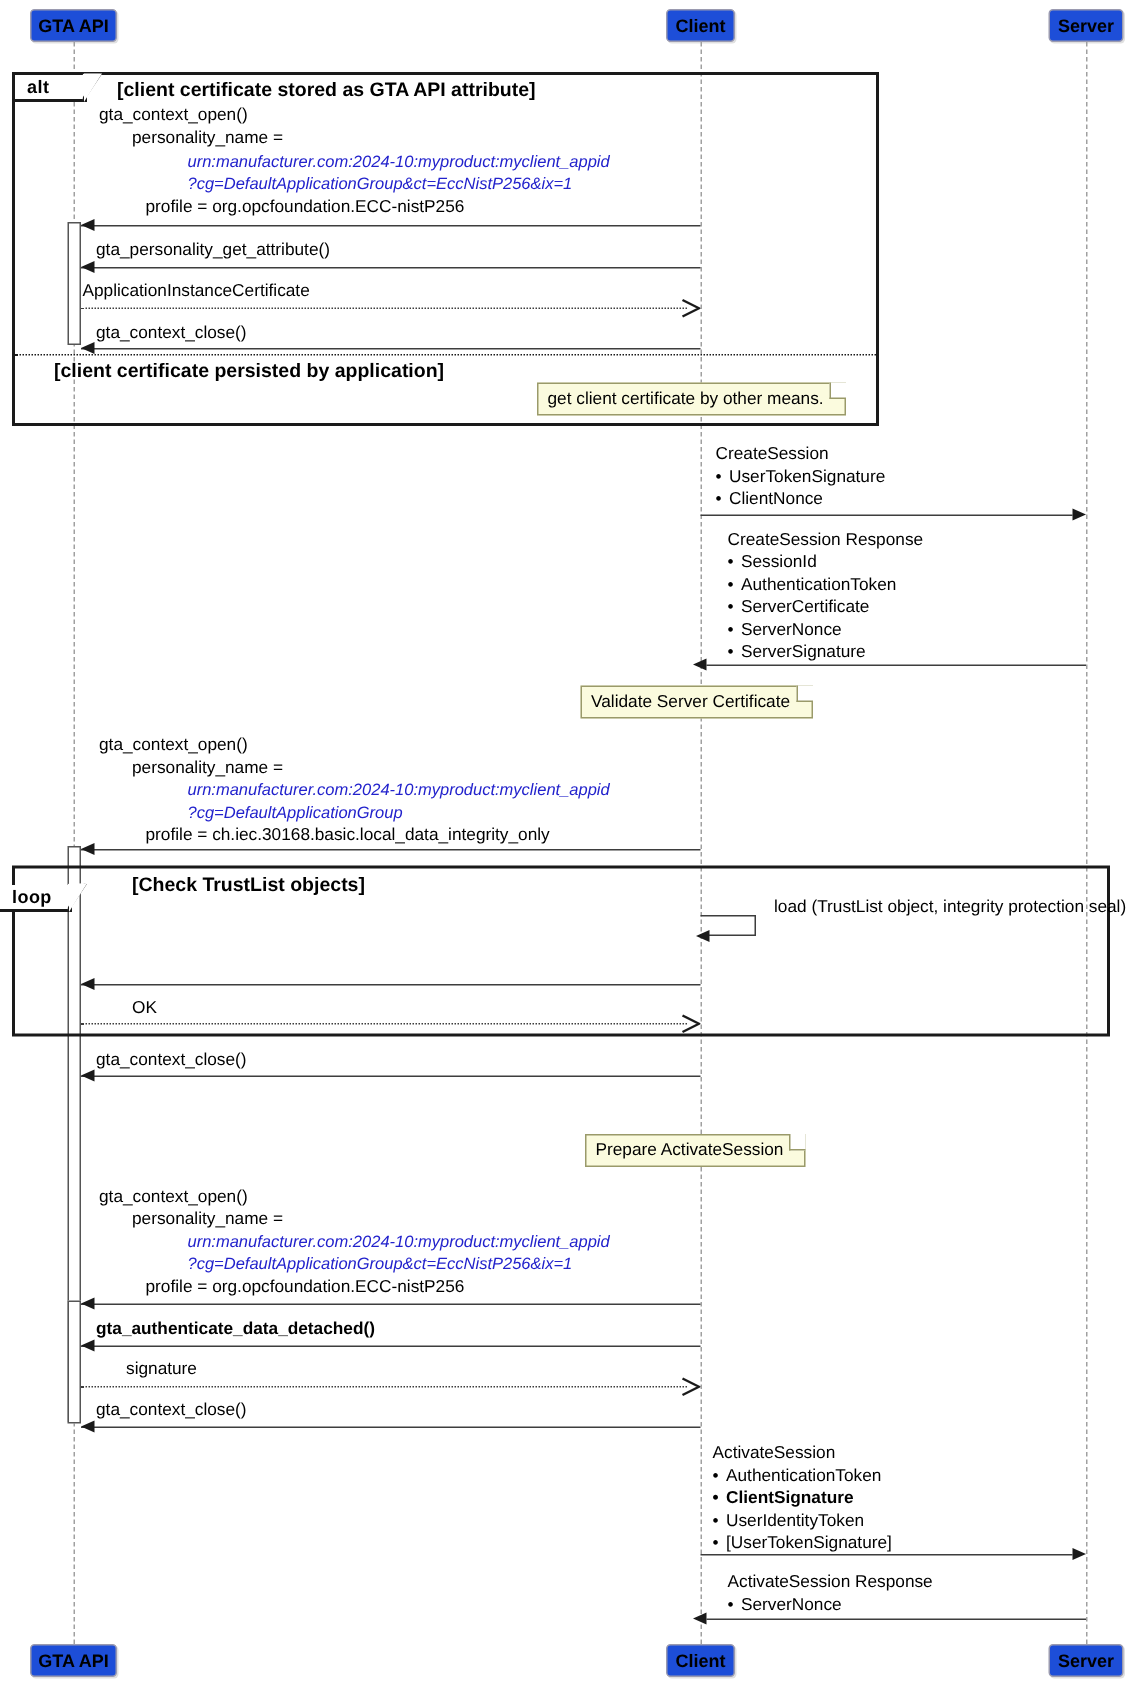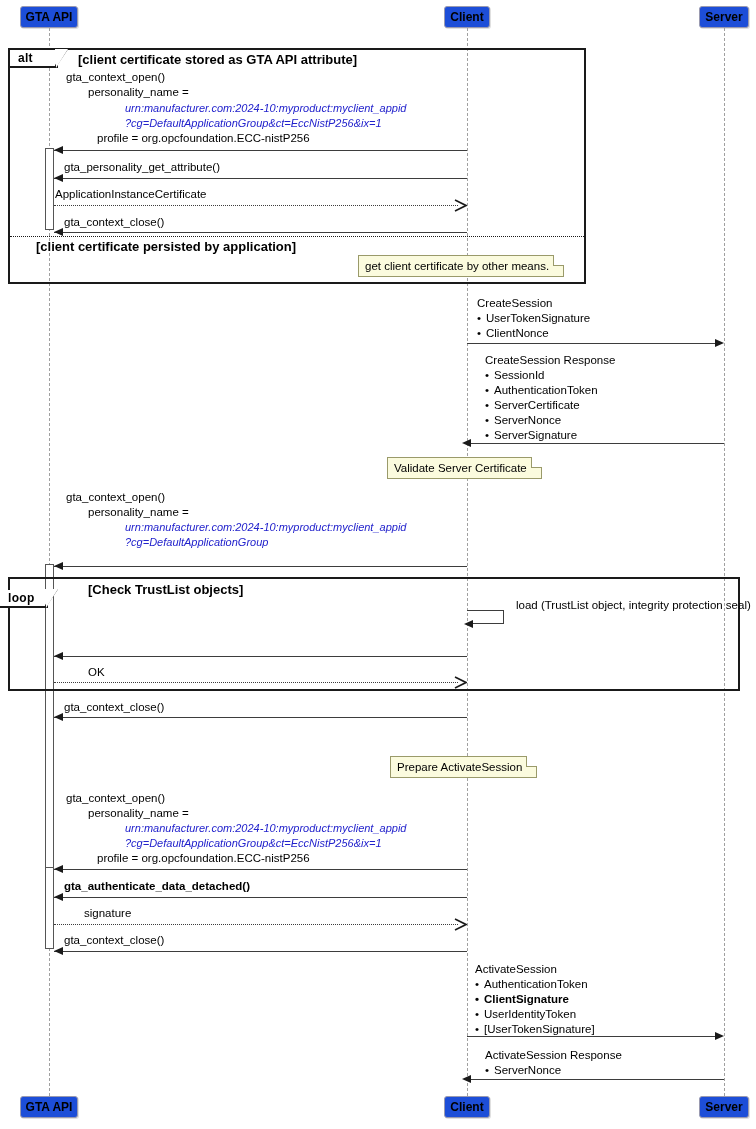--- a/index.html
+++ b/index.html
@@ -284,20 +284,23 @@
   </div>
   <div class="label" style="left:88px; top:505px;">
     <span>personality_name =</span>
   </div>
   <div class="label urn" style="left:125px; top:520px;">
     <span>urn:manufacturer.com:2024-10:myproduct:myclient_appid</span>
   </div>
   <div class="label urn" style="left:125px; top:535px;">
     <span>?cg=DefaultApplicationGroup</span>
   </div>
+  <div class="label" style="left:97px; top:550px;">
+    <span>profile = </span><span class="mono">ch.iec.30168.basic.local_data_integrity_only</span>
+  </div>
   <div class="msg-line" style="left:54px; top:566px; width:413px;"></div>
   <div class="arrow-left" style="left:54px; top:562px;"></div>
 
   <div class="activation" style="left:45px; top:564px; height:384px;"></div>
 
   <div class="fragment" style="left:8px; top:577px; width:732px; height:114px;"></div>
   <div class="frag-tab" style="left:0; top:579px; width:48px;margin-top:11px;">
     <span>loop</span>
     <span class="frag-tab-slash">
       <svg width="14" height="20" viewBox="0 0 14 20">

